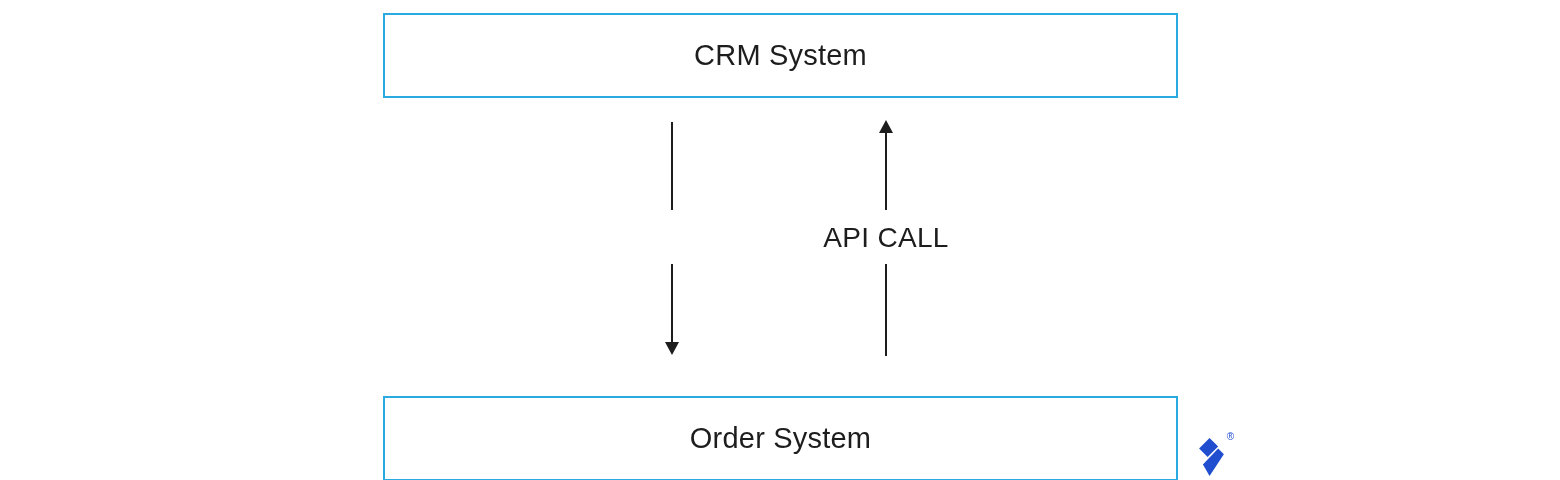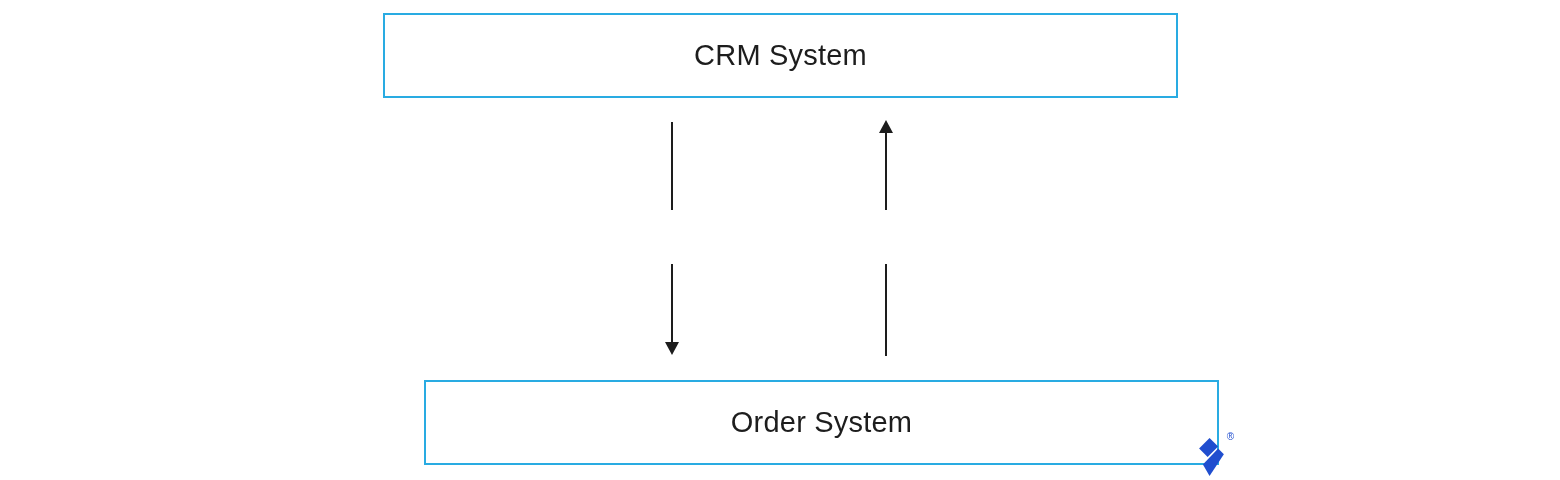--- a/index.html
+++ b/index.html
@@ -21,21 +21,21 @@
     left: 383px;
     width: 791px;
     height: 81px;
     border: 2px solid #29abe2;
     background: #ffffff;
     display: flex;
     align-items: center;
     justify-content: center;
   }
   .node-crm   { top: 13px; }
-  .node-order { top: 380px; margin-left: 41px; }
+  .node-order { top: 396px; }
   .node-label {
     font-size: 29px;
     color: #1d1d1d;
     letter-spacing: 0.2px;
   }
   .vline {
     position: absolute;
     width: 2px;
     background: #1d1d1d;
   }
@@ -88,20 +88,21 @@
   <div class="node node-crm">
     <span class="node-label">CRM System</span>
   </div>
 
   <div class="vline" style="left:671px; top:122px; height:88px;"></div>
   <div class="vline" style="left:671px; top:264px; height:78px;"></div>
   <div class="arrowhead head-down" style="left:665px; top:342px;"></div>
 
   <div class="arrowhead head-up" style="left:879px; top:120px;"></div>
   <div class="vline" style="left:885px; top:133px; height:77px;"></div>
+  <div class="arrow-label" style="left:886px;">API CALL</div>
   <div class="vline" style="left:885px; top:264px; height:92px;"></div>
 
   <div class="node node-order">
     <span class="node-label">Order System</span>
   </div>
 
   <div class="logo">
     <svg viewBox="0 0 31 42" xmlns="http://www.w3.org/2000/svg" aria-hidden="true">
       <polygon class="poly" points="14,1 23,10 12,21 3,12"></polygon>
       <polygon class="poly" points="23,12 29,18 14,41 7,29"></polygon>

